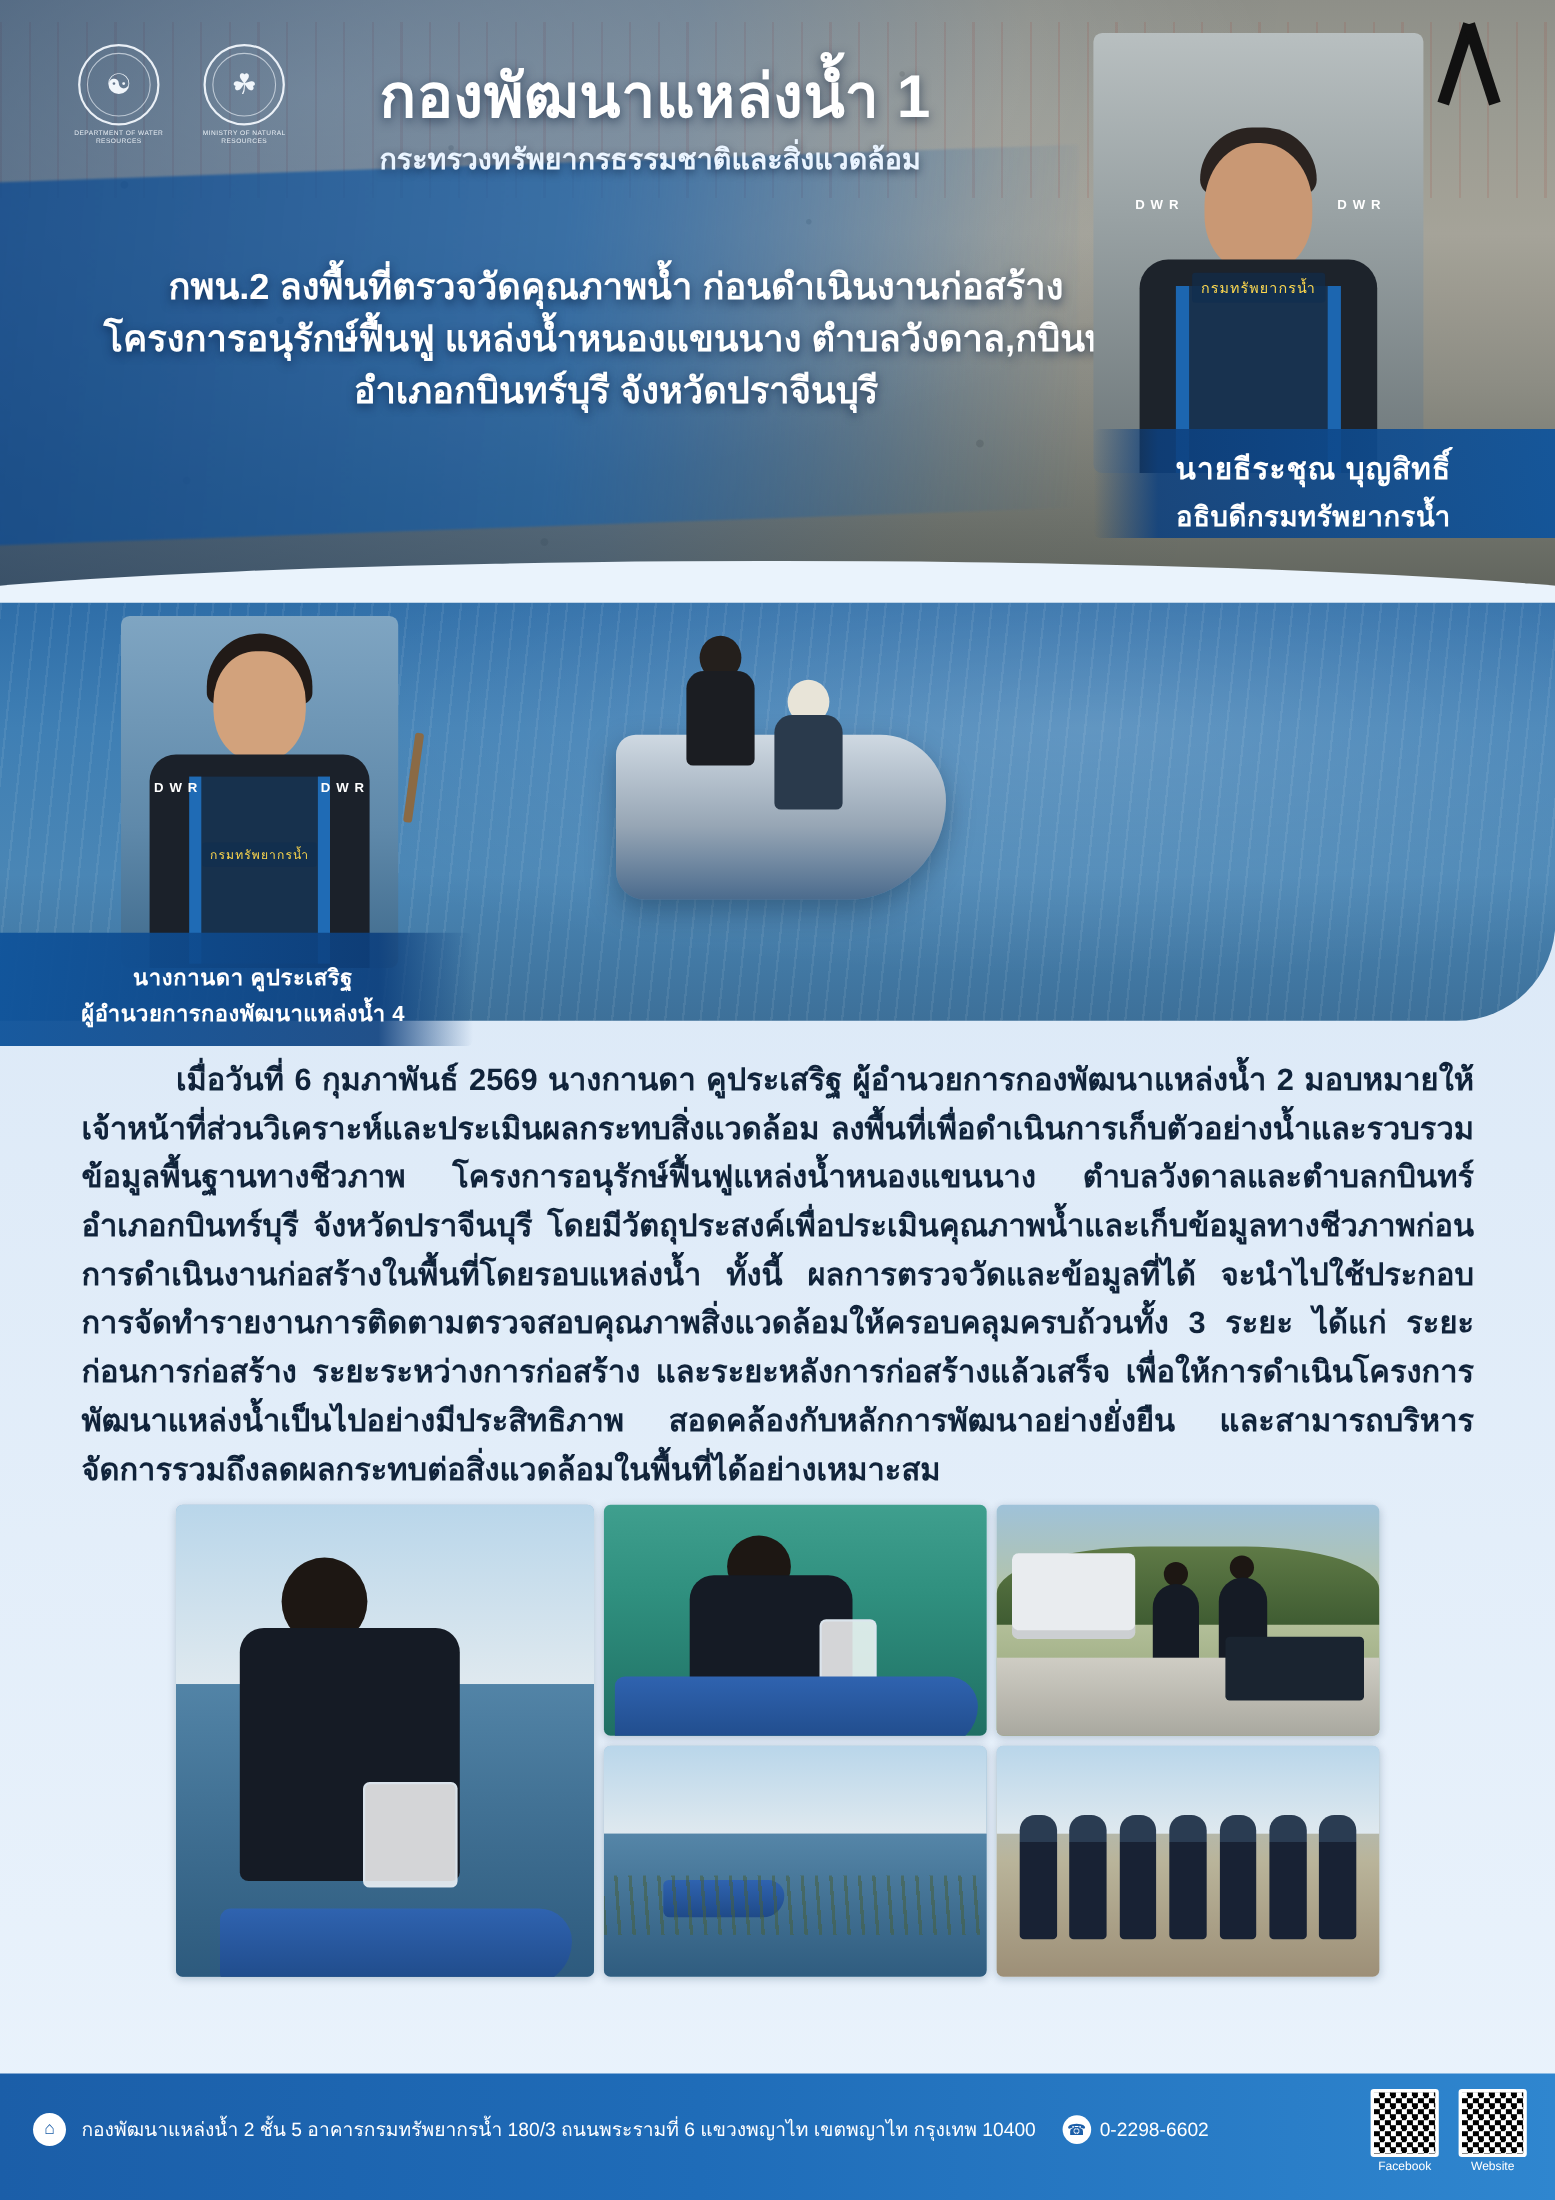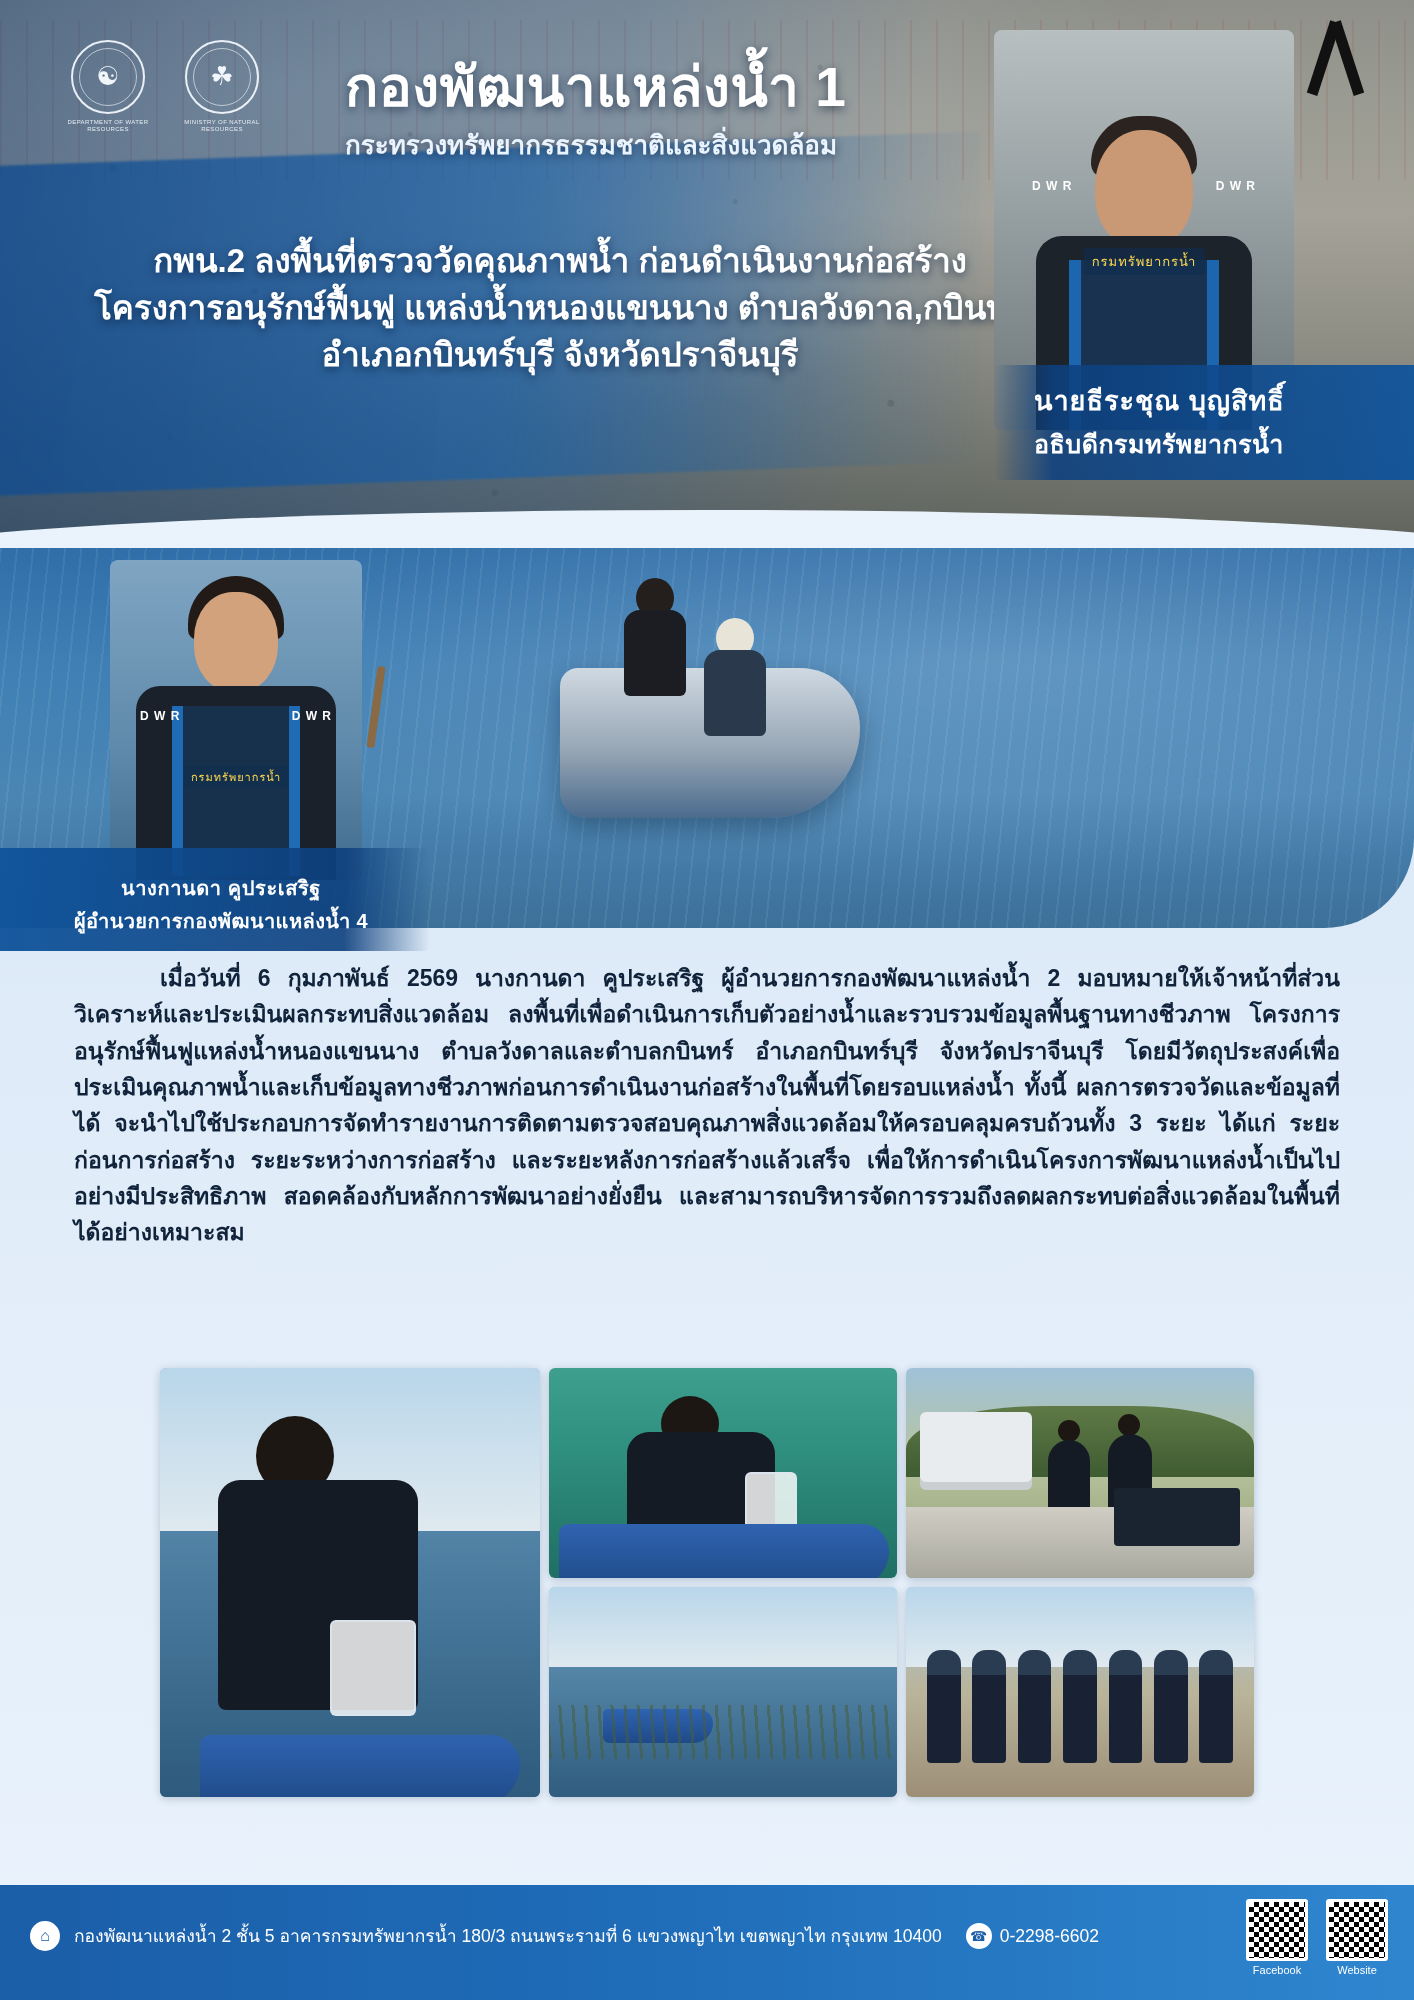--- a/index.html
+++ b/index.html
@@ -231,25 +231,26 @@
     color: #ffffff;
     font-size: 12px;
     font-weight: 700;
     line-height: 1.15;
     letter-spacing: 1px;
     text-align: left;
   }
 
   .name-plate-director {
     position: absolute;
-    right: 0; top: 365px;
+    right: 0; top: 390px;
     min-width: 420px;
-    padding: 14px 60px 16px 40px;
+    padding: 14px 60px 0 40px;
     background: linear-gradient(90deg, rgba(13,64,126,0.0) 0%, rgba(13,64,126,0.88) 14%, rgba(16,84,155,0.95) 100%);
     color: #ffffff;
+    text-align: center;
     border-radius: 6px 0 0 6px;
   }
   .name-plate-director .n1 { font-size: 27px; font-weight: 700; letter-spacing: 1px; }
   .name-plate-director .n2 { font-size: 25px; font-weight: 700; letter-spacing: 0.5px; margin-top: 2px;}
 
   .hero-bottom-curve {
     position: absolute;
     left: 0; bottom: -6px;
     width: 1414px; height: 56px;
     background: #eaf3fc;
@@ -368,21 +369,21 @@
   .name-plate-left .n1 { font-size: 20px; font-weight: 700; letter-spacing: 0.6px; margin-top: 12px; }
   .name-plate-left .n2 { font-size: 20px; font-weight: 700; letter-spacing: 0.4px; margin-top: 1px; }
 
   
   .body-card {
     position: absolute;
     left: 60px; top: 960px;
     width: 1294px;
   }
   .body-text {
-    font-size: 23px;
+    font-size: 28px;
     line-height: 1.58;
     color: #10233a;
     text-align: justify;
     text-indent: 86px;
     padding: 0 14px;
     font-weight: 600;
   }
 
   
   .grid {

